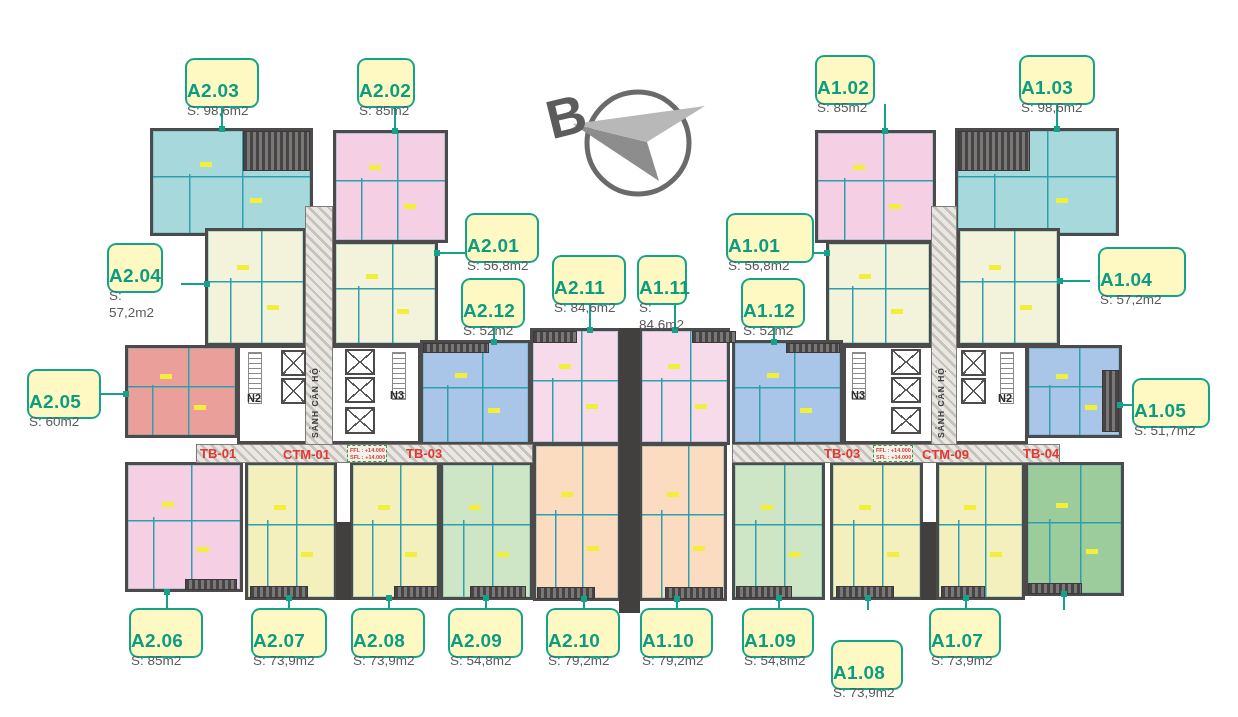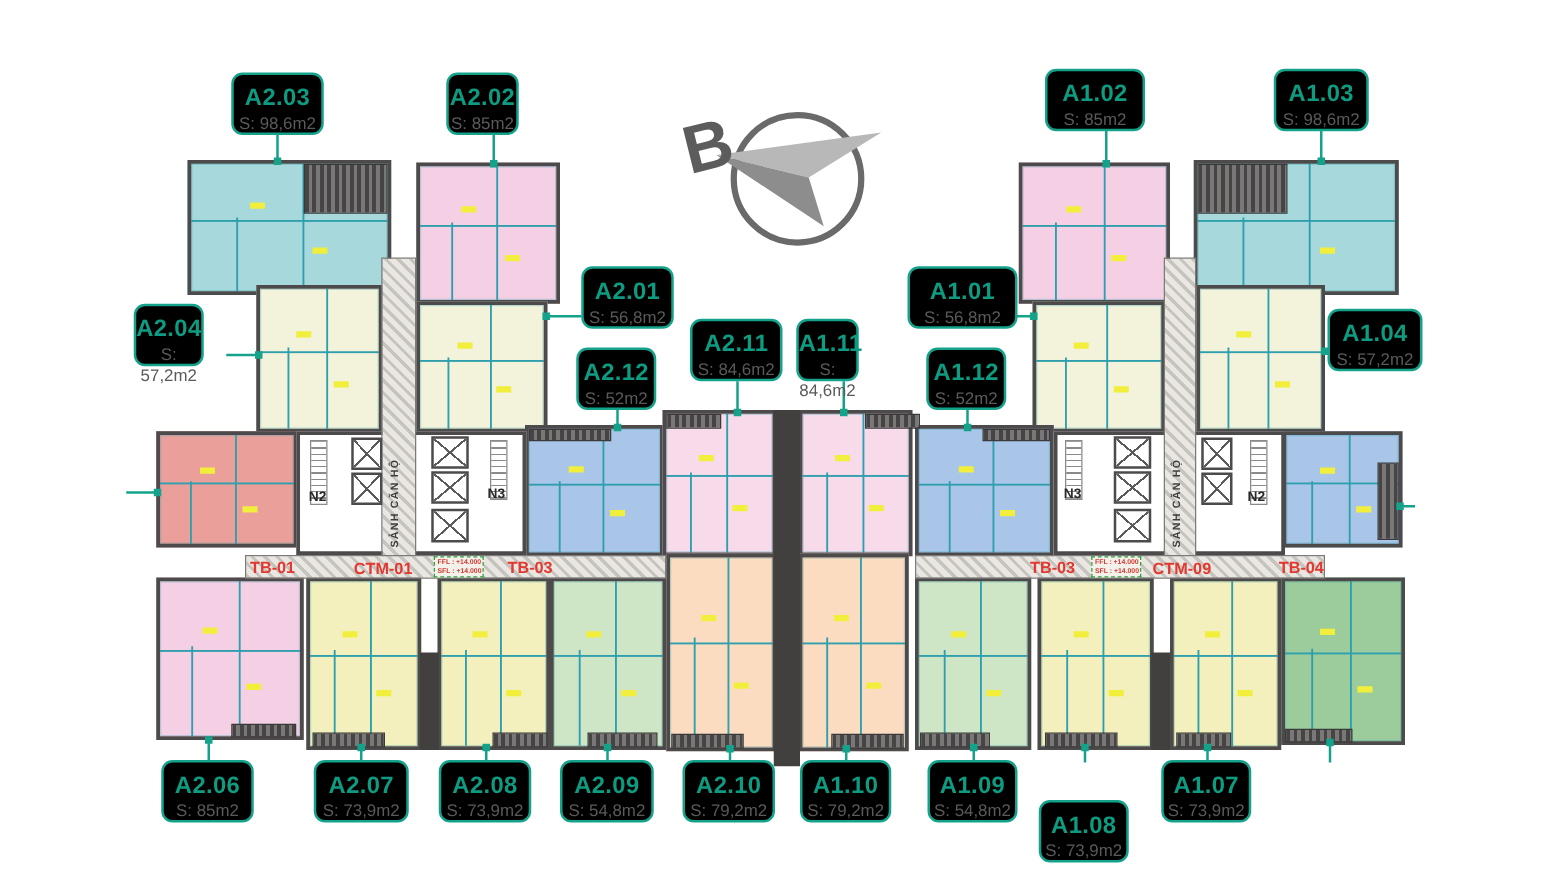--- a/index.html
+++ b/index.html
@@ -44,21 +44,21 @@
     linear-gradient(to top right,transparent calc(50% - .8px),#5a5a5a calc(50% - .8px) calc(50% + .8px),transparent calc(50% + .8px)),
     linear-gradient(to bottom right,transparent calc(50% - .8px),#5a5a5a calc(50% - .8px) calc(50% + .8px),transparent calc(50% + .8px)),#fff;}
   .nlabel{position:absolute;font-weight:bold;font-size:11px;color:#2b2b2b;}
   .lobby-text{position:absolute;writing-mode:vertical-rl;transform:rotate(180deg);font-size:8.5px;font-weight:bold;color:#3d3d3d;letter-spacing:1px;white-space:nowrap;}
 
   
   .rlabel{position:absolute;color:#e2382f;font-weight:bold;font-size:13px;white-space:nowrap;}
   .lvl{position:absolute;box-sizing:border-box;border:1px dashed #2f9e3f;background:#f4f1ea;color:#d43a33;font-size:5.5px;line-height:1.35;font-weight:bold;padding:1px 2px;white-space:nowrap;overflow:hidden;}
 
   
-  .unit-label{position:absolute;box-sizing:border-box;background:#000000;border:2px solid #14a28b;border-radius:9px;height:50px;text-align:center;padding-top:8px;}
+  .unit-label{position:absolute;box-sizing:border-box;background:#fef9c3;border:2px solid #14a28b;border-radius:9px;height:50px;text-align:left;padding-top:20px;}
   .unit-id{color:#0d9c82;font-weight:bold;font-size:19px;letter-spacing:.3px;line-height:22px;}
   .unit-area{color:#5a5a5a;font-size:13.5px;line-height:17px;}
 
   
   .conn{position:absolute;background:#14a28b;}
   .conn.v{width:2px;} .conn.h{height:2px;}
   .conn::before{content:"";position:absolute;width:6px;height:6px;background:#14a28b;}
   .conn.db::before{bottom:-3px;left:-2px;}
   .conn.dt::before{top:-3px;left:-2px;}
   .conn.dl::before{left:-3px;top:-2px;}
@@ -199,60 +199,68 @@
   <div class="conn v dt" style="left:1063px;top:594px;height:16px"></div>
 
   <div class="unit-label" style="left:185px;top:58px;width:74px">
     <div class="unit-id">A2.03</div>
     <div class="unit-area">S: 98,6m2</div>
   </div>
   <div class="unit-label" style="left:357px;top:58px;width:58px">
     <div class="unit-id">A2.02</div>
     <div class="unit-area">S: 85m2</div>
   </div>
-  <div class="unit-label" style="left:836px;top:55px;width:80px">
+  <div class="unit-label" style="left:815px;top:55px;width:60px">
     <div class="unit-id">A1.02</div>
     <div class="unit-area">S: 85m2</div>
   </div>
   <div class="unit-label" style="left:1019px;top:55px;width:76px">
     <div class="unit-id">A1.03</div>
     <div class="unit-area">S: 98,6m2</div>
   </div>
   <div class="unit-label" style="left:107px;top:243px;width:56px">
     <div class="unit-id">A2.04</div>
     <div class="unit-area">S: 57,2m2</div>
   </div>
   <div class="unit-label" style="left:465px;top:213px;width:74px">
     <div class="unit-id">A2.01</div>
     <div class="unit-area">S: 56,8m2</div>
   </div>
   <div class="unit-label" style="left:726px;top:213px;width:88px">
     <div class="unit-id">A1.01</div>
     <div class="unit-area">S: 56,8m2</div>
   </div>
-  <div class="unit-label" style="left:1062px;top:247px;width:76px">
+  <div class="unit-label" style="left:1098px;top:247px;width:88px">
     <div class="unit-id">A1.04</div>
     <div class="unit-area">S: 57,2m2</div>
   </div>
   <div class="unit-label" style="left:461px;top:278px;width:64px">
     <div class="unit-id">A2.12</div>
     <div class="unit-area">S: 52m2</div>
   </div>
   <div class="unit-label" style="left:552px;top:255px;width:74px">
     <div class="unit-id">A2.11</div>
     <div class="unit-area">S: 84,6m2</div>
   </div>
   <div class="unit-label" style="left:637px;top:255px;width:50px">
     <div class="unit-id">A1.11</div>
     <div class="unit-area">S: 84,6m2</div>
   </div>
   <div class="unit-label" style="left:741px;top:278px;width:64px">
     <div class="unit-id">A1.12</div>
     <div class="unit-area">S: 52m2</div>
   </div>
+  <div class="unit-label" style="left:27px;top:369px;width:74px">
+    <div class="unit-id">A2.05</div>
+    <div class="unit-area">S: 60m2</div>
+  </div>
+  <div class="unit-label" style="left:1132px;top:378px;width:78px">
+    <div class="unit-id">A1.05</div>
+    <div class="unit-area">S: 51,7m2</div>
+  </div>
   <div class="unit-label" style="left:129px;top:608px;width:74px">
     <div class="unit-id">A2.06</div>
     <div class="unit-area">S: 85m2</div>
   </div>
   <div class="unit-label" style="left:251px;top:608px;width:76px">
     <div class="unit-id">A2.07</div>
     <div class="unit-area">S: 73,9m2</div>
   </div>
   <div class="unit-label" style="left:351px;top:608px;width:74px">
     <div class="unit-id">A2.08</div>

